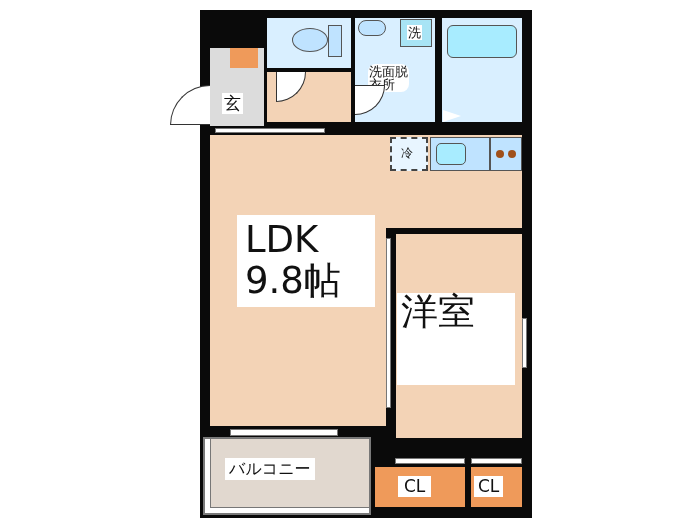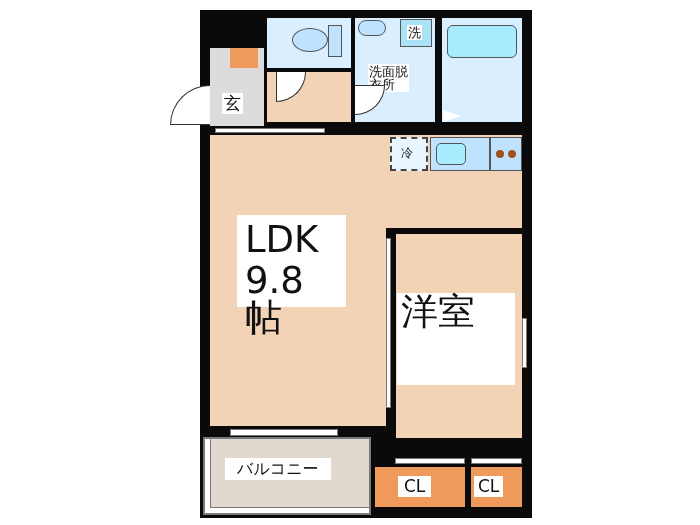--- a/index.html
+++ b/index.html
@@ -32,21 +32,21 @@
 
   <div class="abs wet" style="left:267px;top:18px;width:84px;height:50px;"></div>
   <div class="abs fix" style="left:292px;top:28px;width:36px;height:24px;border-radius:50%;"></div>
   <div class="abs fix" style="left:328px;top:25px;width:14px;height:32px;"></div>
 
   <div class="abs wet" style="left:355px;top:18px;width:80px;height:104px;"></div>
   <div class="abs fix" style="left:358px;top:20px;width:28px;height:16px;border-radius:8px;"></div>
   <div class="abs fix" style="left:400px;top:19px;width:32px;height:28px;background:#a8e4f5;">
     <span class="label" style="position:absolute;left:6px;top:5px;font-size:13px;padding:1px;">洗</span>
   </div>
-  <div class="abs label" style="left:368px;top:64px;font-size:13px;padding:1px;">
+  <div class="abs label" style="left:368px;top:64px;font-size:13px;padding:1px;border-radius:8px;">
     <div>洗面脱</div>
     <div>衣所</div>
   </div>
   <div class="abs" style="left:355px;top:85px;width:30px;height:30px;border:1px solid #333;border-left:none;border-radius:0 0 30px 0;background:#fff;"></div>
 
   <div class="abs wet" style="left:442px;top:18px;width:80px;height:104px;"></div>
   <div class="abs fix" style="left:447px;top:25px;width:70px;height:33px;border-radius:6px;background:#a8ecff;"></div>
   <div class="abs" style="left:443px;top:110px;width:0;height:0;border-top:6px solid transparent;border-bottom:6px solid transparent;border-left:18px solid #fff;"></div>
 
   <div class="abs win" style="left:215px;top:128px;width:110px;height:5px;"></div>
@@ -54,21 +54,21 @@
   <div class="abs room" style="left:210px;top:135px;width:312px;height:93px;"></div>
   <div class="abs room" style="left:210px;top:228px;width:176px;height:198px;"></div>
   <div class="abs" style="left:390px;top:137px;width:38px;height:34px;border:2px dashed #444;background:#e8f5ff;">
     <span class="label" style="position:absolute;left:9px;top:8px;font-size:12px;background:transparent;">冷</span>
   </div>
   <div class="abs fix" style="left:430px;top:137px;width:60px;height:34px;"></div>
   <div class="abs fix" style="left:436px;top:143px;width:30px;height:22px;border-radius:5px;background:#a8ecff;"></div>
   <div class="abs fix" style="left:490px;top:137px;width:32px;height:34px;"></div>
   <div class="abs" style="left:496px;top:150px;width:8px;height:8px;border-radius:50%;background:#a0501a;"></div>
   <div class="abs" style="left:508px;top:150px;width:8px;height:8px;border-radius:50%;background:#a0501a;"></div>
-  <div class="abs label" style="left:237px;top:215px;width:109px;height:92px;padding:6px 8px;font-size:37px;">
+  <div class="abs label" style="left:237px;top:215px;width:138px;height:92px;padding:6px 8px;font-size:37px;">
     <div>LDK</div>
     <div style="margin-top:4px;">9.8帖</div>
   </div>
 
   <div class="abs room" style="left:396px;top:234px;width:126px;height:204px;"></div>
   <div class="abs win" style="left:386px;top:238px;width:5px;height:170px;"></div>
   <div class="abs win" style="left:522px;top:318px;width:5px;height:50px;"></div>
   <div class="abs label" style="left:397px;top:293px;width:118px;height:92px;padding:0 4px;font-size:37px;">
     <div>洋室</div>
   </div>
@@ -78,14 +78,14 @@
 
   <div class="abs orange" style="left:375px;top:467px;width:90px;height:40px;"></div>
   <div class="abs label" style="left:398px;top:476px;font-size:17px;padding:2px 6px;">CL</div>
   <div class="abs orange" style="left:471px;top:467px;width:51px;height:40px;"></div>
   <div class="abs label" style="left:474px;top:476px;font-size:17px;padding:2px 4px;">CL</div>
 
   <div class="abs win" style="left:230px;top:429px;width:108px;height:7px;"></div>
 
   <div class="abs balc" style="left:203px;top:437px;width:168px;height:78px;background:#fff;"></div>
   <div class="abs" style="left:210px;top:438px;width:160px;height:70px;background:#e1d8cf;border:1px solid #777;"></div>
-  <div class="abs label" style="left:225px;top:458px;font-size:16px;padding:3px 12px;">バルコニー</div>
+  <div class="abs label" style="left:225px;top:458px;font-size:16px;padding:3px 4px;">バルコニー</div>
 </div>
 
 </body></html>

